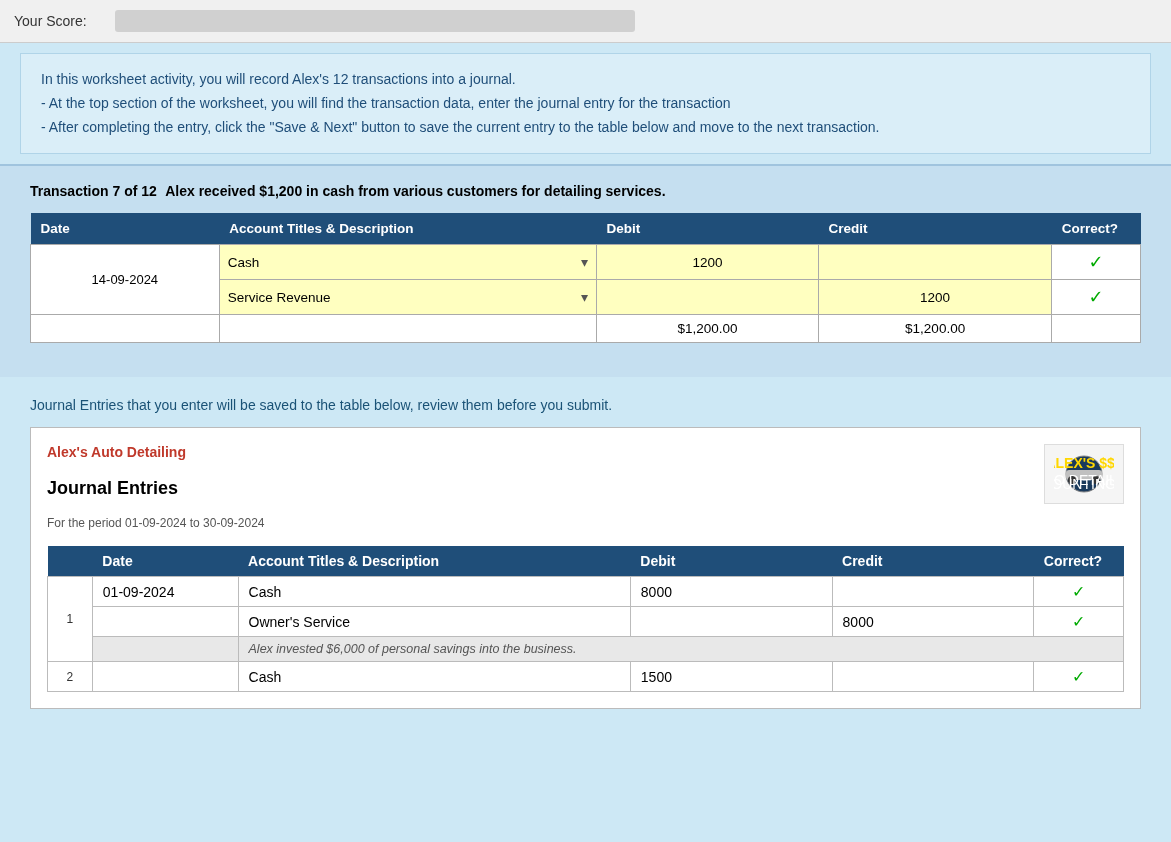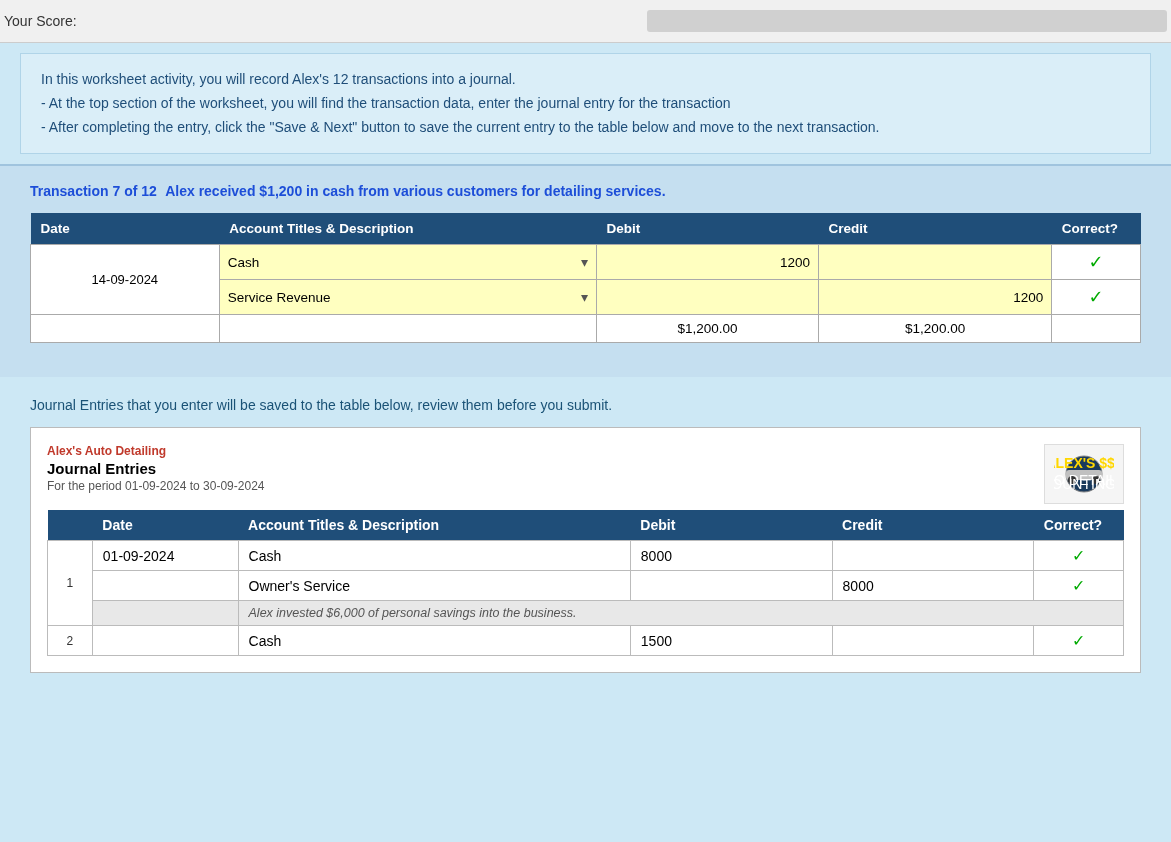--- a/index.html
+++ b/index.html
@@ -1,24 +1,24 @@
 <!DOCTYPE html>
 <html><head>
   <meta charset="utf-8">
   <style>
     * { box-sizing: border-box; margin: 0; padding: 0; font-family: Arial, sans-serif; font-size: 14px; }
     body { background: #cde8f5; width: 1171px; }
 
     
     .score-section {
       background: #f0f0f0;
-      padding: 10px 4px;
+      padding: 10px 14px;
       display: flex;
       align-items: center;
-      justify-content: space-between;
+      justify-content: flex-start;
       gap: 28px;
       border-bottom: 1px solid #ccc;
     }
     .score-label { font-size: 14px; color: #333; }
     .score-bar-container {
       width: 520px;
       height: 22px;
       background: #d0d0d0;
       border-radius: 3px;
       overflow: hidden;
@@ -54,21 +54,21 @@
       margin: 10px 0 0 0;
       padding: 16px 30px 20px 30px;
       border-top: 2px solid #a0c4de;
     }
     .transaction-header {
       font-size: 15px;
       color: #333;
       margin-bottom: 14px;
     }
     .transaction-header span {
-      color: #1d4ed8;
+      color: #000000;
       font-weight: bold;
       margin-top: 22px;
     }
 
     
     .entry-table {
       width: 100%;
       border-collapse: collapse;
       margin-bottom: 14px;
     }
@@ -115,21 +115,21 @@
       pointer-events: none;
       color: #555;
     }
     .amount-input {
       background: #ffffc0;
       border: none;
       outline: none;
       font-size: 13.5px;
       width: 100%;
       padding: 6px 8px;
-      text-align: right;
+      text-align: center;
     }
     .total-row td {
       background: white;
       font-weight: normal;
       text-align: center;
       font-size: 13.5px;
     }
     .checkmark-cell {
       text-align: center;
       background: white;
@@ -179,28 +179,28 @@
       margin-bottom: 14px;
       margin-top: 6px;
     }
     .journal-box {
       background: white;
       border: 1px solid #bbb;
       padding: 16px;
     }
     .journal-company {
       color: #c0392b;
-      font-size: 12px;
+      font-size: 14px;
       font-weight: bold;
-      margin-bottom: 2px;
+      margin-bottom: 18px;
     }
     .journal-title-text {
       font-weight: bold;
-      font-size: 15px;
-      margin-bottom: 2px;
+      font-size: 18px;
+      margin-bottom: 17px;
     }
     .journal-period {
       font-size: 12px;
       color: #555;
       margin-bottom: 10px;
     }
     .journal-header-row {
       display: flex;
       justify-content: space-between;
       align-items: flex-start;

